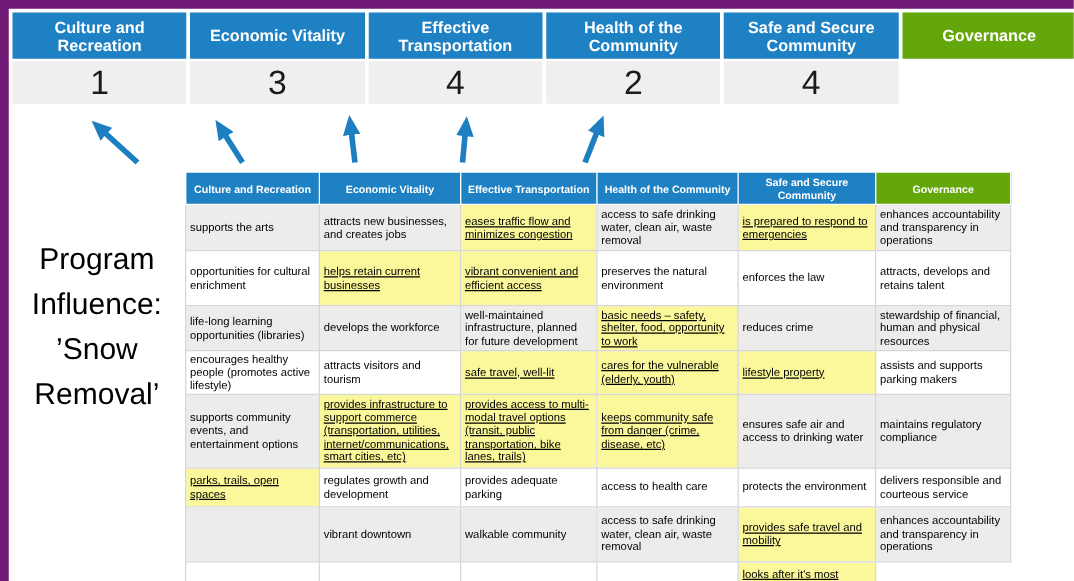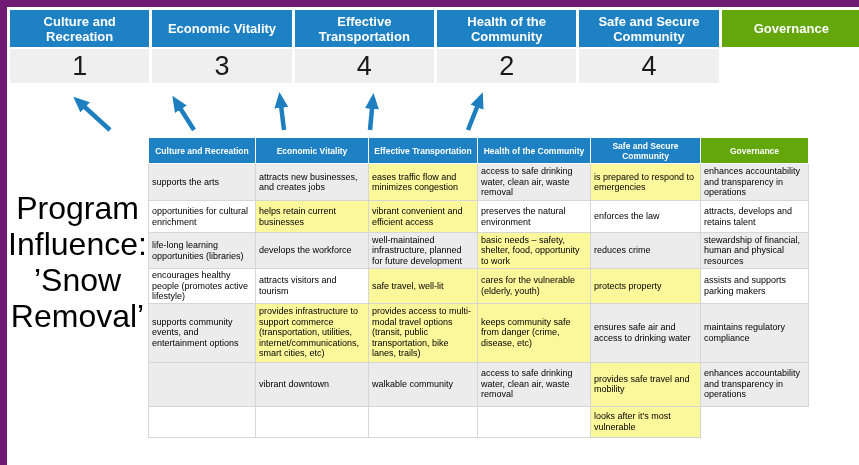--- a/index.html
+++ b/index.html
@@ -16,38 +16,38 @@
   .sb-cell{display:flex;align-items:center;justify-content:center;text-align:center;}
   .sb-head{color:#ffffff;font-weight:bold;font-size:13px;line-height:15px;padding:0 6px;}
   .sb-head.blue{background:var(--blue);}
   .sb-head.green{background:var(--green);}
   .sb-score{background:var(--scorebg);color:#1a1a1a;font-size:27px;font-weight:400;}
   
   .arrows{position:absolute;left:0;top:78px;width:540px;height:52px;}
   
   .program-label{
     position:absolute;left:0;top:183px;width:141px;text-align:center;
-    font-size:32px;line-height:36px;color:#000;
+    font-size:24px;line-height:36px;color:#000;
   }
   
   .matrix{position:absolute;left:141px;top:130px;border-collapse:collapse;table-layout:fixed;}
   .matrix th{
     color:#fff;font-weight:bold;font-size:8.5px;line-height:10px;
     text-align:center;vertical-align:middle;padding:1px 4px;
     border:1px solid #ffffff;
   }
   .matrix th.blue{background:var(--blue);}
   .matrix th.green{background:var(--green);}
   .matrix td{
     font-size:9px;line-height:10.5px;color:#000;
     vertical-align:middle;text-align:left;padding:1px 3px;
     border:1px solid #d6d6d6;background:#ffffff;overflow:hidden;
   }
   .matrix tr.band td{background:var(--band);}
-  .matrix tr td.hl{background:var(--hl);}
+  .matrix tr td.hl{background:var(--hl);text-decoration:underline;}
   .matrix tr td.blank{background:#ffffff;border:none;}
 </style>
 </head>
 <body>
 
 <div class="slide" style="--blue: #1E81C4; --green: #64A70B; --hl: #FBF79B; --band: #ECECEC; --scorebg: #EFEFEF;">
 
   <div class="sb">
     <div class="sb-row sb-head-row">
         <div class="sb-cell sb-head blue">Culture and Recreation</div>
@@ -102,51 +102,59 @@
     </thead>
     <tbody>
         <tr class="band" style="height: 37px;">
           <td>supports the arts</td>
           <td>attracts new businesses, and creates jobs</td>
           <td class="hl">eases traffic flow and minimizes congestion</td>
           <td>access to safe drinking water, clean air, waste removal</td>
           <td class="hl">is prepared to respond to emergencies</td>
           <td>enhances accountability and transparency in operations</td>
         </tr>
-        <tr style="height: 32px;">
+        <tr style="height: 44px;">
           <td>opportunities for cultural enrichment</td>
           <td class="hl">helps retain current businesses</td>
           <td class="hl">vibrant convenient and efficient access</td>
           <td>preserves the natural environment</td>
           <td>enforces the law</td>
           <td>attracts, develops and retains talent</td>
         </tr>
         <tr class="band" style="height: 36px;">
           <td>life-long learning opportunities (libraries)</td>
           <td>develops the workforce</td>
           <td>well-maintained infrastructure, planned for future development</td>
           <td class="hl">basic needs – safety, shelter, food, opportunity to work</td>
           <td>reduces crime</td>
           <td>stewardship of financial, human and physical resources</td>
         </tr>
         <tr style="height: 32px;">
           <td>encourages healthy people (promotes active lifestyle)</td>
           <td>attracts visitors and tourism</td>
           <td class="hl">safe travel, well-lit</td>
           <td class="hl">cares for the vulnerable (elderly, youth)</td>
-          <td class="hl">protects property</td>
+          <td class="hl">lifestyle property</td>
           <td>assists and supports parking makers</td>
         </tr>
         <tr class="band" style="height: 59px;">
           <td>supports community events, and entertainment options</td>
           <td class="hl">provides infrastructure to support commerce (transportation, utilities, internet/communications, smart cities, etc)</td>
           <td class="hl">provides access to multi-modal travel options (transit, public transportation, bike lanes, trails)</td>
           <td class="hl">keeps community safe from danger (crime, disease, etc)</td>
           <td>ensures safe air and access to drinking water</td>
           <td>maintains regulatory compliance</td>
+        </tr>
+        <tr style="height: 31px;">
+          <td class="hl">parks, trails, open spaces</td>
+          <td>regulates growth and development</td>
+          <td>provides adequate parking</td>
+          <td>access to health care</td>
+          <td>protects the environment</td>
+          <td>delivers responsible and courteous service</td>
         </tr>
         <tr class="band" style="height: 44px;">
           <td></td>
           <td>vibrant downtown</td>
           <td>walkable community</td>
           <td>access to safe drinking water, clean air, waste removal</td>
           <td class="hl">provides safe travel and mobility</td>
           <td>enhances accountability and transparency in operations</td>
         </tr>
         <tr style="height: 31px;">

